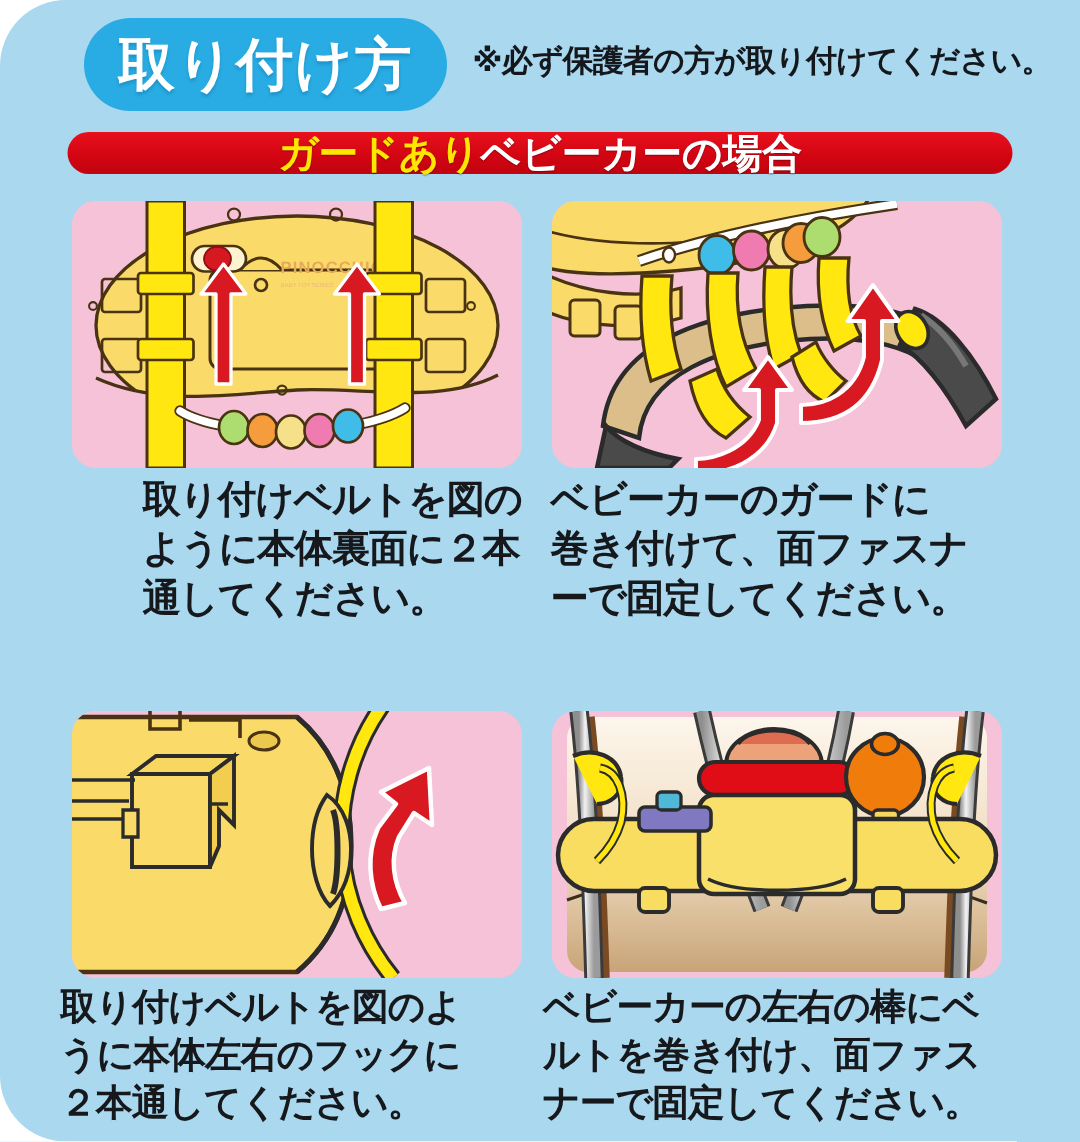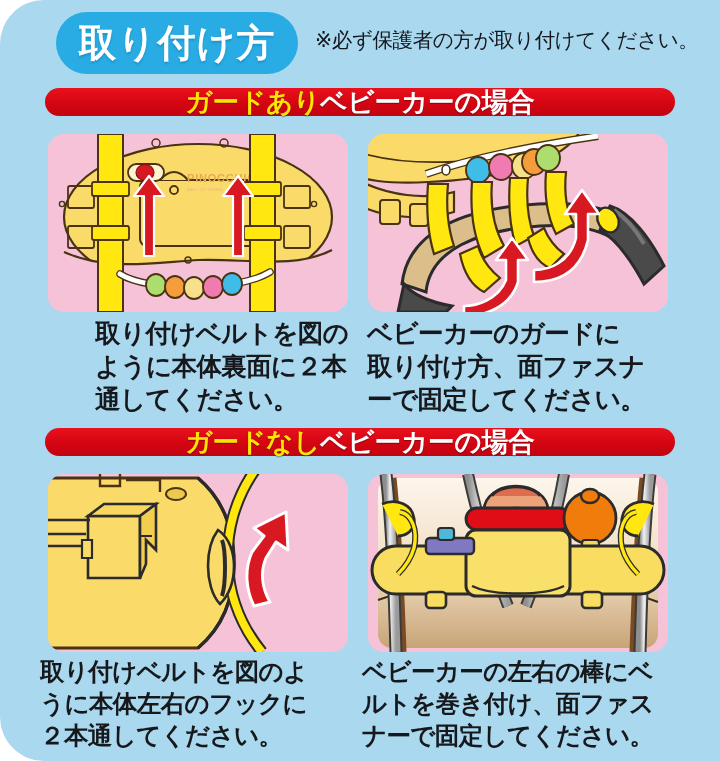--- a/index.html
+++ b/index.html
@@ -37,21 +37,21 @@
     font-weight:bold;
     letter-spacing:1px;
     text-shadow:0 2px 2px rgba(0,80,130,.25);
     white-space:nowrap;
   }
   .header-note{
     position:absolute;left:315px;top:26px;
     width:400px;
     color:#14181d;
     font-size:20.5px;
-    font-weight:normal;
+    font-weight:bold;
     letter-spacing:-0.4px;
     white-space:nowrap;
   }
 
   
   .banner{
     position:absolute;left:45px;
     width:630px;height:28px;
     background:#e30613;
     background:linear-gradient(180deg,#e8111d 0%, #d40512 55%, #c10310 100%);
@@ -211,26 +211,23 @@
         <g>
           <path d="M166,136 C182,136 202,128 208,104 L208,80 L197,80 L214,56 L231,80 L220,80 L220,106 C212,140 188,148 166,148 Z" fill="#d81921" stroke="#ffffff" stroke-width="2.6" stroke-linejoin="round"></path>
         </g>
       </svg>
     </div>
 
     <div class="caption" id="caption-1">取り付けベルトを図の
 ように本体裏面に２本
 通してください。</div>
     <div class="caption" id="caption-2">ベビーカーのガードに
-取り付け方、面ファスナ
+巻き付けて、面ファスナ
 ーで固定してください。</div>
 
-    <div class="banner" id="banner-2">
-      <span class="banner-text"><span class="hl">ガードなし</span><span>ベビーカーの場合</span></span>
-    </div>
 
     <div class="panel" id="panel-3">
       <svg viewBox="0 0 300 178" xmlns="http://www.w3.org/2000/svg">
         <rect x="0" y="0" width="300" height="178" fill="#f6c2d8"></rect>
 
         <path d="M-10,4 L150,4 C176,26 186,56 186,90 C186,122 176,152 150,174 L-10,174 Z" fill="#fadb6a" stroke="#4a3312" stroke-width="3"></path>
 
         <path d="M150,4 C176,26 186,56 186,90 C186,122 176,152 150,174" fill="none" stroke="#2b2b2b" stroke-width="3.4"></path>
 
         <path d="M52,-6 L52,12 L72,12 L72,-6" fill="none" stroke="#4a3312" stroke-width="2.4"></path>

